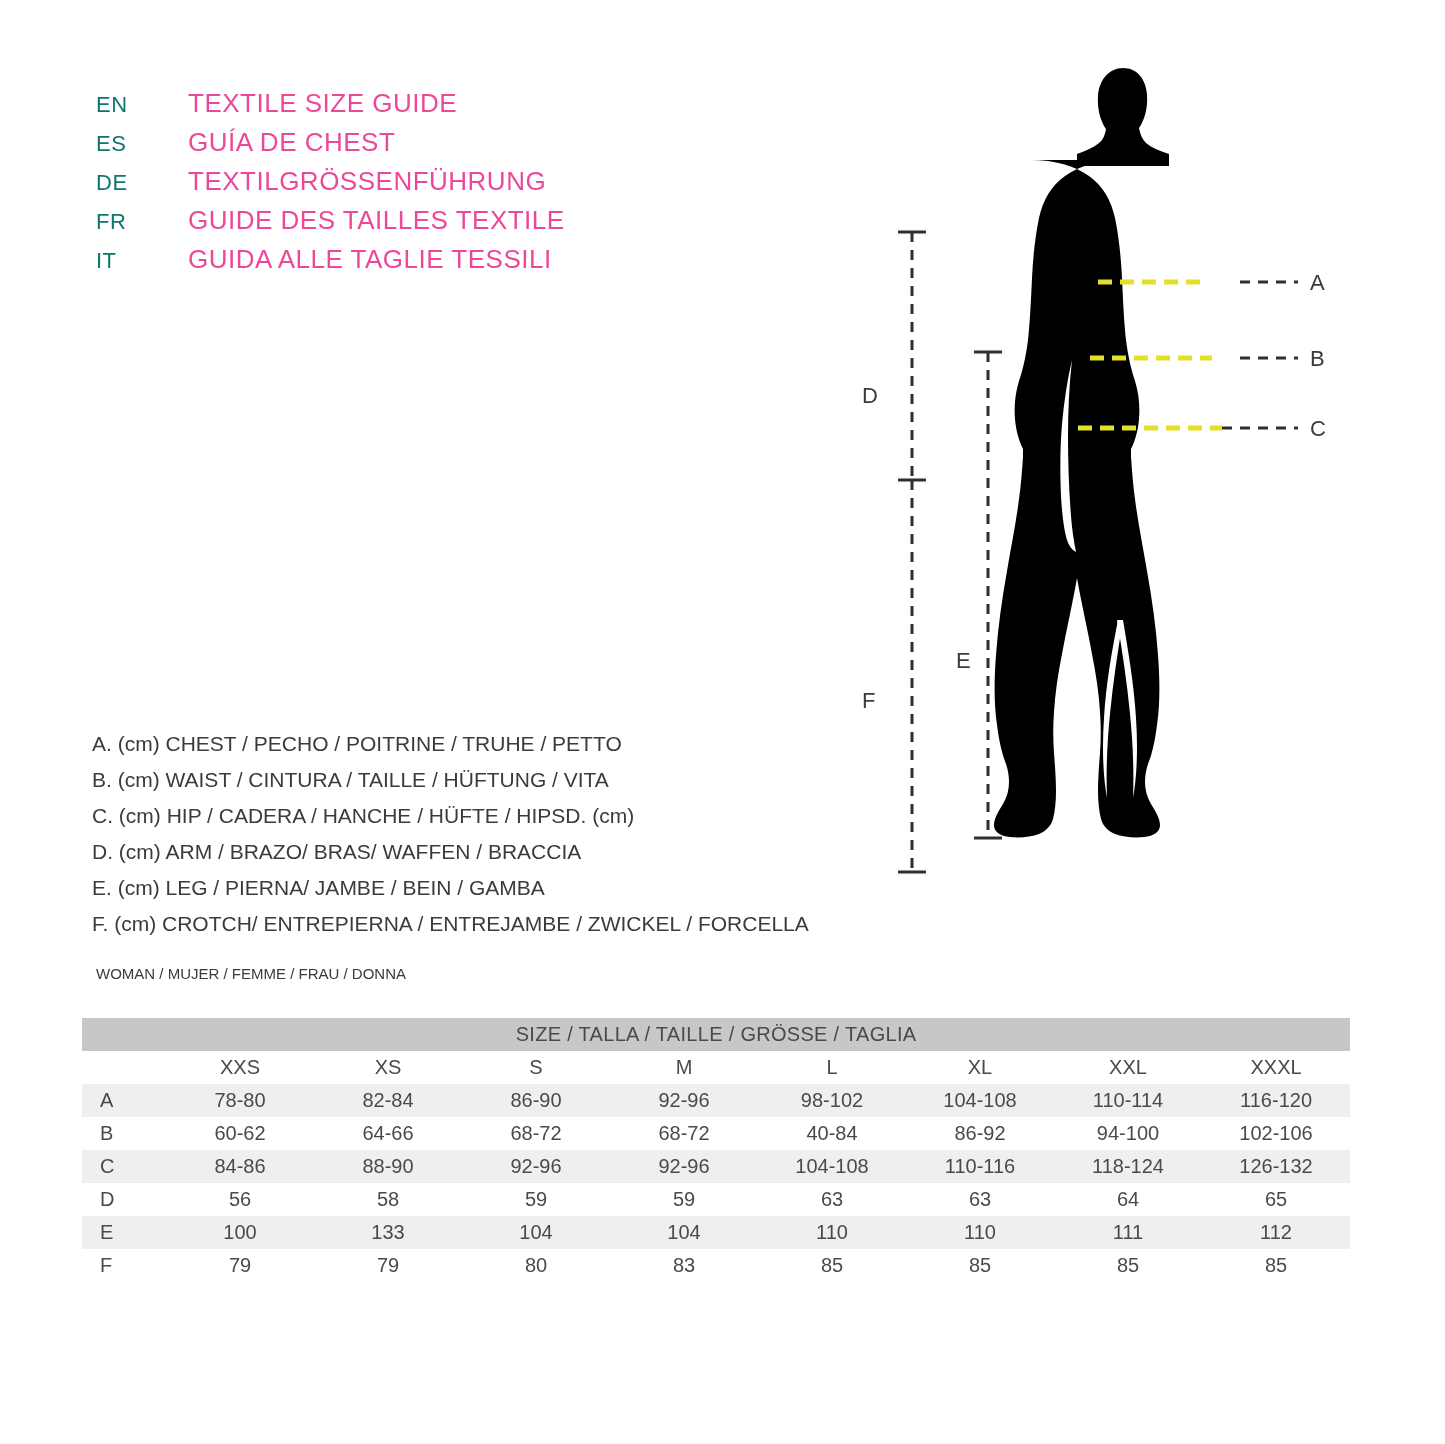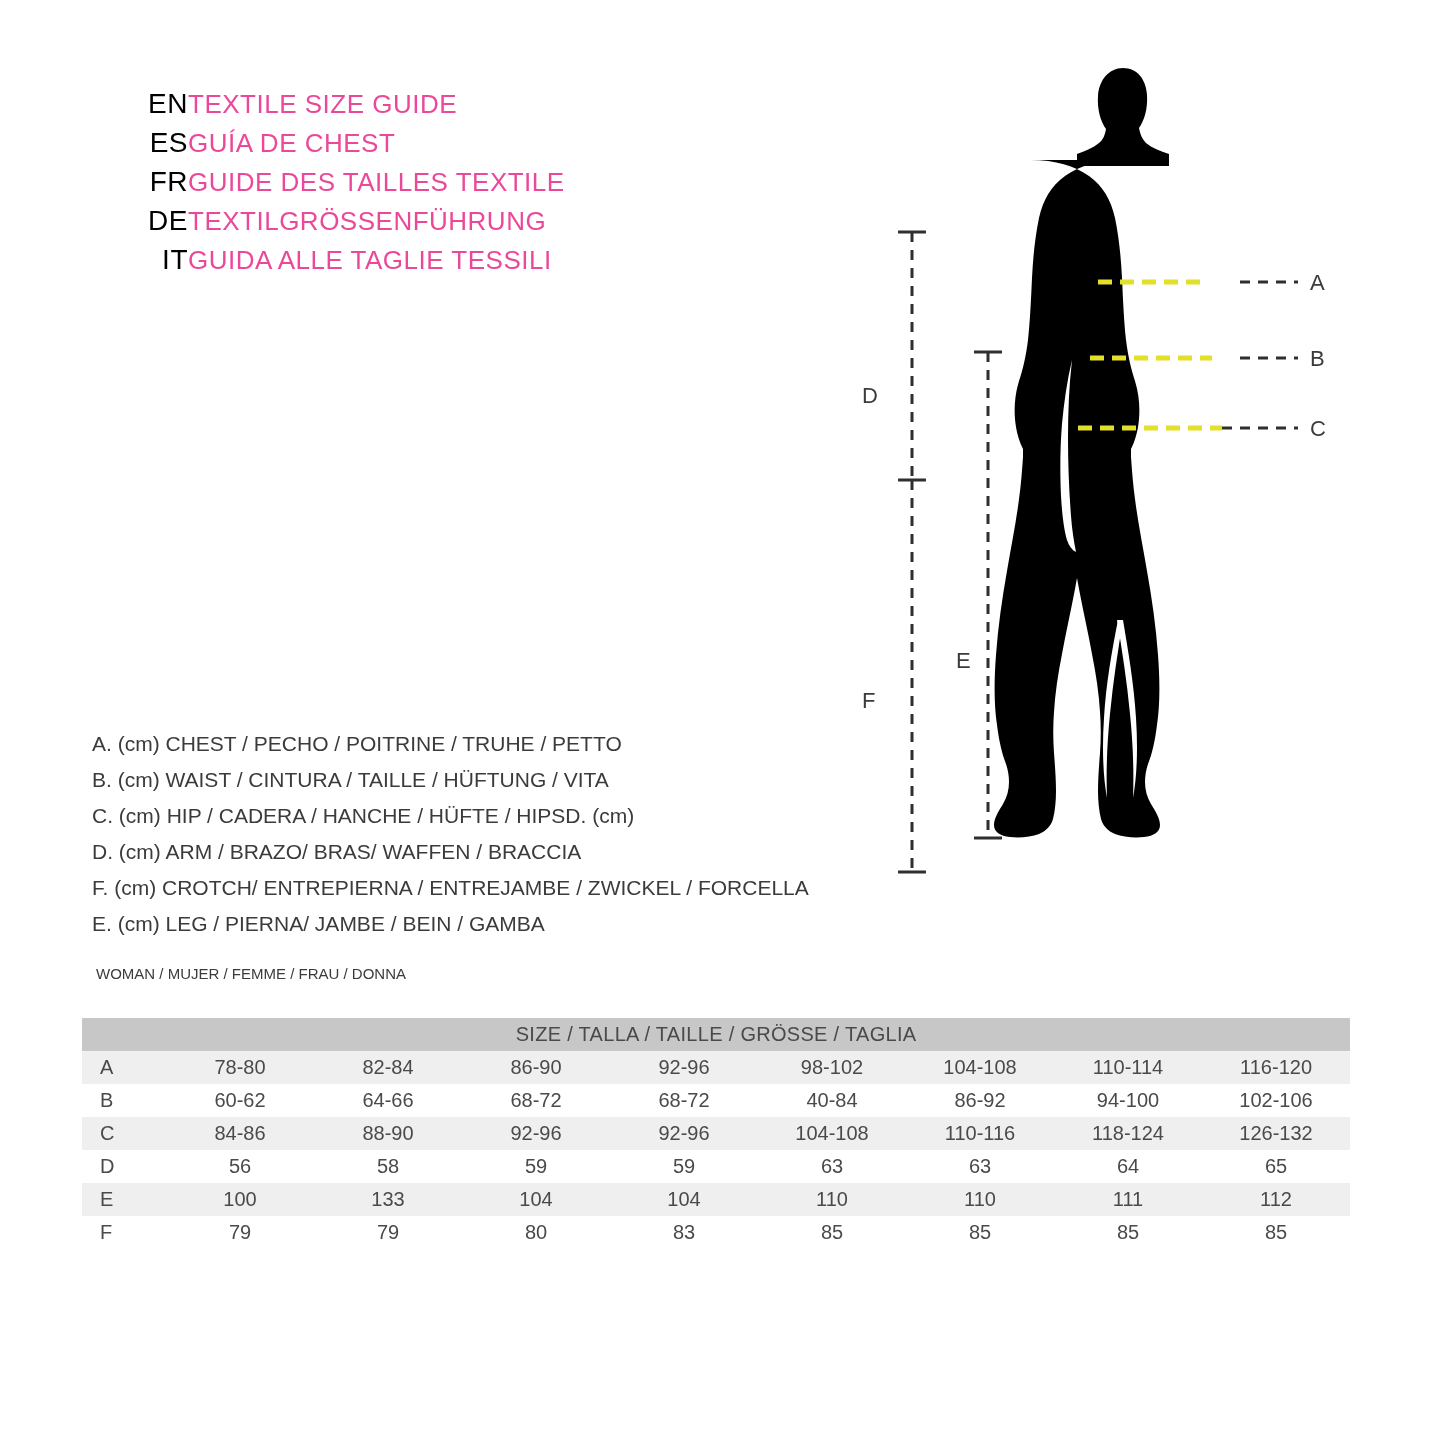--- a/index.html
+++ b/index.html
@@ -23,24 +23,23 @@
     top: 88px;
     width: 620px;
   }
   .title-row {
     display: flex;
     align-items: baseline;
     height: 39px;
   }
   .title-lang {
     width: 92px;
-    font-size: 28px;
+    font-size: 22px;
     letter-spacing: 0.5px;
-    color: #000000;
-    text-align: right;
+    color: #0f766e;
   }
   .title-text {
     font-size: 26px;
     letter-spacing: 0.5px;
     color: #ec4899;
     white-space: nowrap;
   }
 
   
   .legend {
@@ -132,26 +131,26 @@
 <div class="titles">
   <div class="title-row">
     <span class="title-lang">EN</span>
     <span class="title-text">TEXTILE SIZE GUIDE</span>
   </div>
   <div class="title-row">
     <span class="title-lang">ES</span>
     <span class="title-text">GUÍA DE CHEST</span>
   </div>
   <div class="title-row">
+    <span class="title-lang">DE</span>
+    <span class="title-text">TEXTILGRÖSSENFÜHRUNG</span>
+  </div>
+  <div class="title-row">
     <span class="title-lang">FR</span>
     <span class="title-text">GUIDE DES TAILLES TEXTILE</span>
-  </div>
-  <div class="title-row">
-    <span class="title-lang">DE</span>
-    <span class="title-text">TEXTILGRÖSSENFÜHRUNG</span>
   </div>
   <div class="title-row">
     <span class="title-lang">IT</span>
     <span class="title-text">GUIDA ALLE TAGLIE TESSILI</span>
   </div>
 </div>
 
 <div class="figure-area">
   <svg width="520" height="840" viewBox="0 0 520 840">
 
@@ -246,42 +245,53 @@
   <span class="dim-letter" style="left:470px; top:210px;">A</span>
   <span class="dim-letter" style="left:470px; top:286px;">B</span>
   <span class="dim-letter" style="left:470px; top:356px;">C</span>
 </div>
 
 <div class="legend">
   <div class="legend-line">A. (cm) CHEST / PECHO / POITRINE / TRUHE / PETTO</div>
   <div class="legend-line">B. (cm) WAIST / CINTURA / TAILLE / HÜFTUNG / VITA</div>
   <div class="legend-line">C. (cm) HIP / CADERA / HANCHE / HÜFTE / HIPSD. (cm)</div>
   <div class="legend-line">D. (cm) ARM / BRAZO/ BRAS/ WAFFEN / BRACCIA</div>
+  <div class="legend-line">E. (cm) LEG / PIERNA/ JAMBE / BEIN / GAMBA</div>
   <div class="legend-line">F. (cm) CROTCH/ ENTREPIERNA / ENTREJAMBE / ZWICKEL / FORCELLA</div>
-  <div class="legend-line">E. (cm) LEG / PIERNA/ JAMBE / BEIN / GAMBA</div>
 </div>
 
 <div class="group-label">WOMAN / MUJER / FEMME / FRAU / DONNA</div>
 
 <div class="table-wrap">
   <table class="size-table">
     <colgroup>
       <col style="width:84px">
       <col style="width:148px">
       <col style="width:148px">
       <col style="width:148px">
       <col style="width:148px">
       <col style="width:148px">
       <col style="width:148px">
       <col style="width:148px">
       <col style="width:148px">
     </colgroup>
     <tbody>
       <tr class="row-head">
         <td colspan="9">SIZE / TALLA / TAILLE / GRÖSSE / TAGLIA</td>
+      </tr>
+      <tr class="row-cols">
+        <td></td>
+        <td>XXS</td>
+        <td>XS</td>
+        <td>S</td>
+        <td>M</td>
+        <td>L</td>
+        <td>XL</td>
+        <td>XXL</td>
+        <td>XXXL</td>
       </tr>
 
       <tr class="row-shade">
         <td class="rowlabel">A</td>
         <td>78-80</td>
         <td>82-84</td>
         <td>86-90</td>
         <td>92-96</td>
         <td>98-102</td>
         <td>104-108</td>

